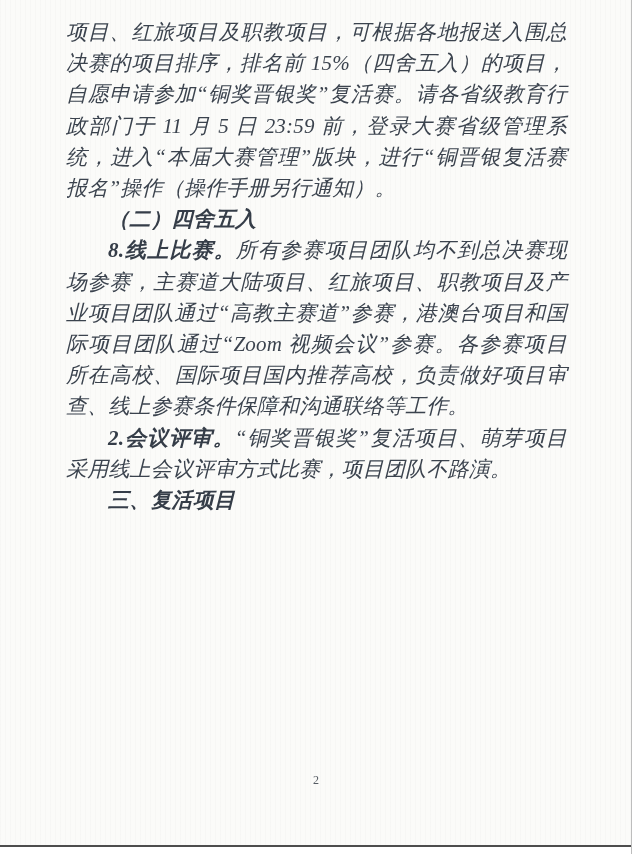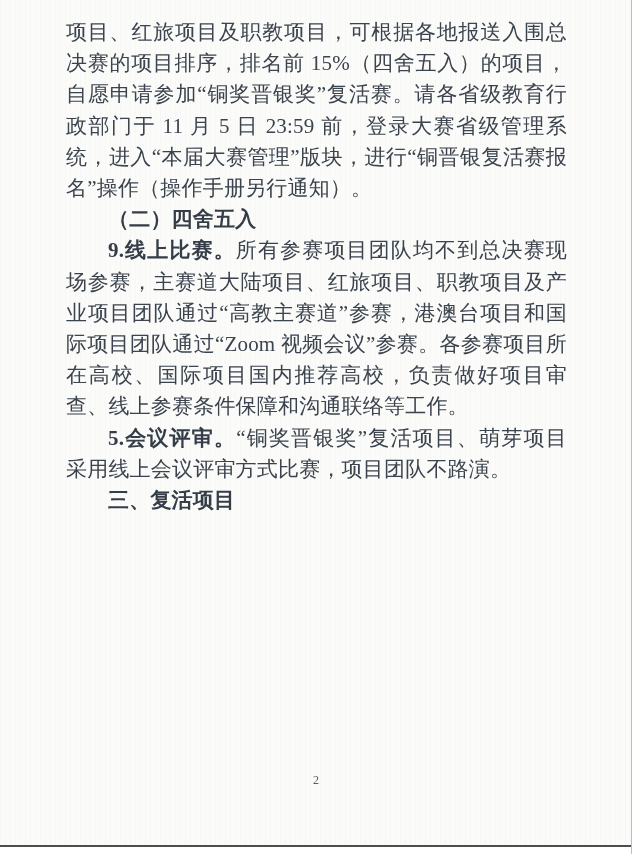--- a/index.html
+++ b/index.html
@@ -42,20 +42,21 @@
     top: 17px;
     width: 501px;
     font-size: 21px;
     line-height: 31.2px;
     text-align: justify;
     letter-spacing: 0.2px;
   }
   .content p {
     margin: 0;
     text-indent: 2em;
+    font-style: italic;
   }
   .content p.noindent { text-indent: 0; }
   .content p.heading { font-weight: bold; color: #353d48; }
   .content b.lead { font-weight: bold; color: #353d48; }
   .page-number {
     position: absolute;
     top: 772px;
     left: 0;
     width: 100%;
     text-align: center;
@@ -67,23 +68,23 @@
 </head>
 <body>
 
 <div class="page">
   <div class="content">
 
     <p class="noindent"><span>项目、红旅项目及职教项目，可根据各地报送入围总决赛的项目排序，排名前 15%（四舍五入）的项目，自愿申请参加“铜奖晋银奖”复活赛。请各省级教育行政部门于 11 月 5 日 23:59 前，登录大赛省级管理系统，进入“本届大赛管理”版块，进行“铜晋银复活赛报名”操作（操作手册另行通知）。</span></p>
 
     <p class="heading"><span>（二）四舍五入</span></p>
 
-    <p><b class="lead">9.线上比赛。</b><span>所有参赛项目团队均不到总决赛现场参赛，主赛道大陆项目、红旅项目、职教项目及产业项目团队通过“高教主赛道”参赛，港澳台项目和国际项目团队通过“Zoom 视频会议”参赛。各参赛项目所在高校、国际项目国内推荐高校，负责做好项目审查、线上参赛条件保障和沟通联络等工作。</span></p>
+    <p><b class="lead">8.线上比赛。</b><span>所有参赛项目团队均不到总决赛现场参赛，主赛道大陆项目、红旅项目、职教项目及产业项目团队通过“高教主赛道”参赛，港澳台项目和国际项目团队通过“Zoom 视频会议”参赛。各参赛项目所在高校、国际项目国内推荐高校，负责做好项目审查、线上参赛条件保障和沟通联络等工作。</span></p>
 
-    <p><b class="lead">5.会议评审。</b><span>“铜奖晋银奖”复活项目、萌芽项目采用线上会议评审方式比赛，项目团队不路演。</span></p>
+    <p><b class="lead">2.会议评审。</b><span>“铜奖晋银奖”复活项目、萌芽项目采用线上会议评审方式比赛，项目团队不路演。</span></p>
 
 
 
 
 
 
     <p class="heading"><span>三、复活项目</span></p>
 
   </div>
 

